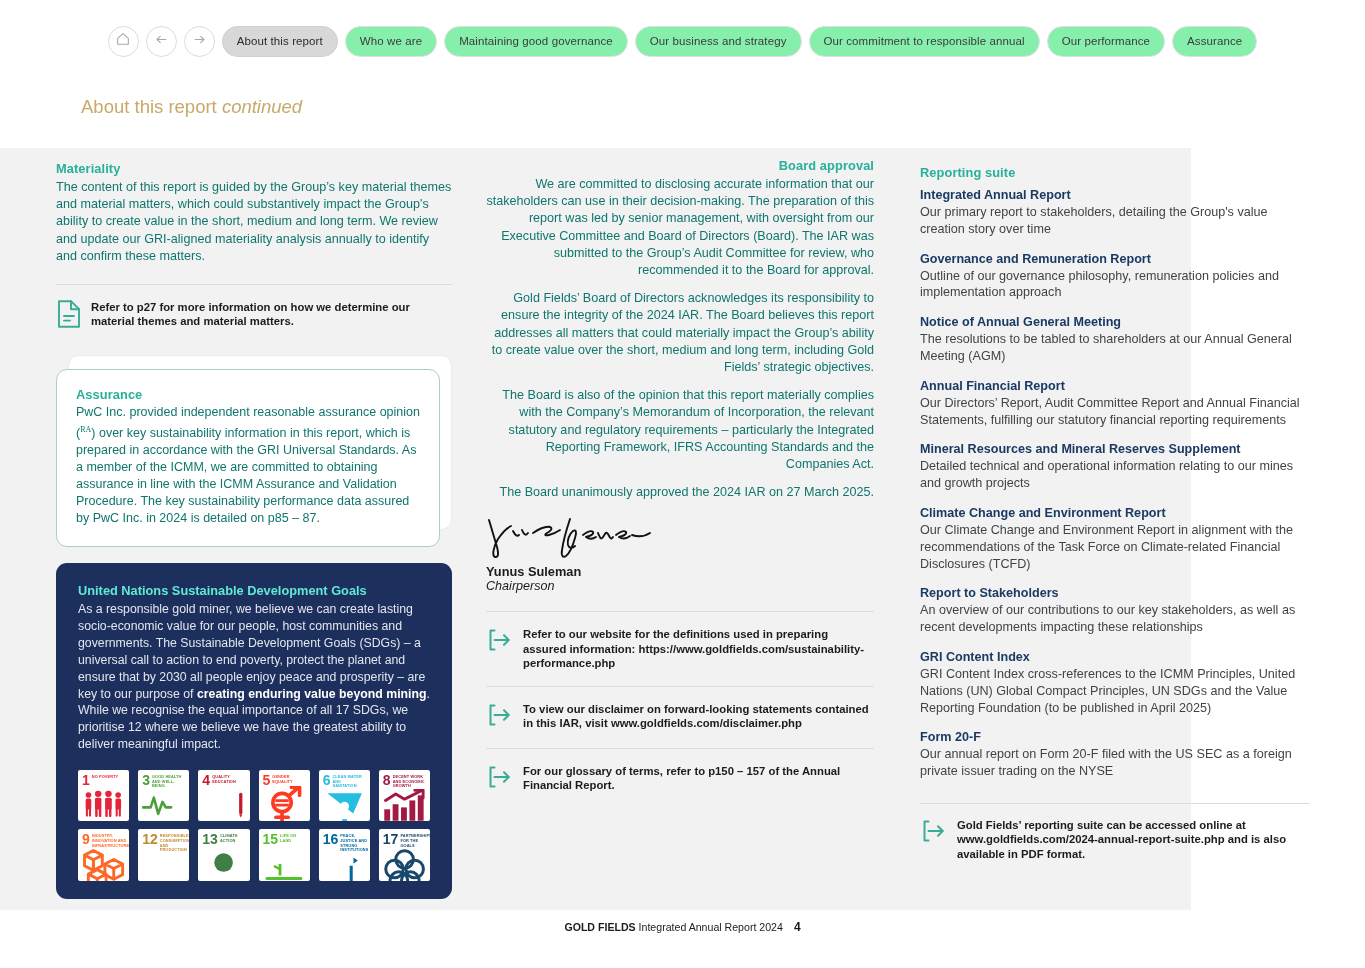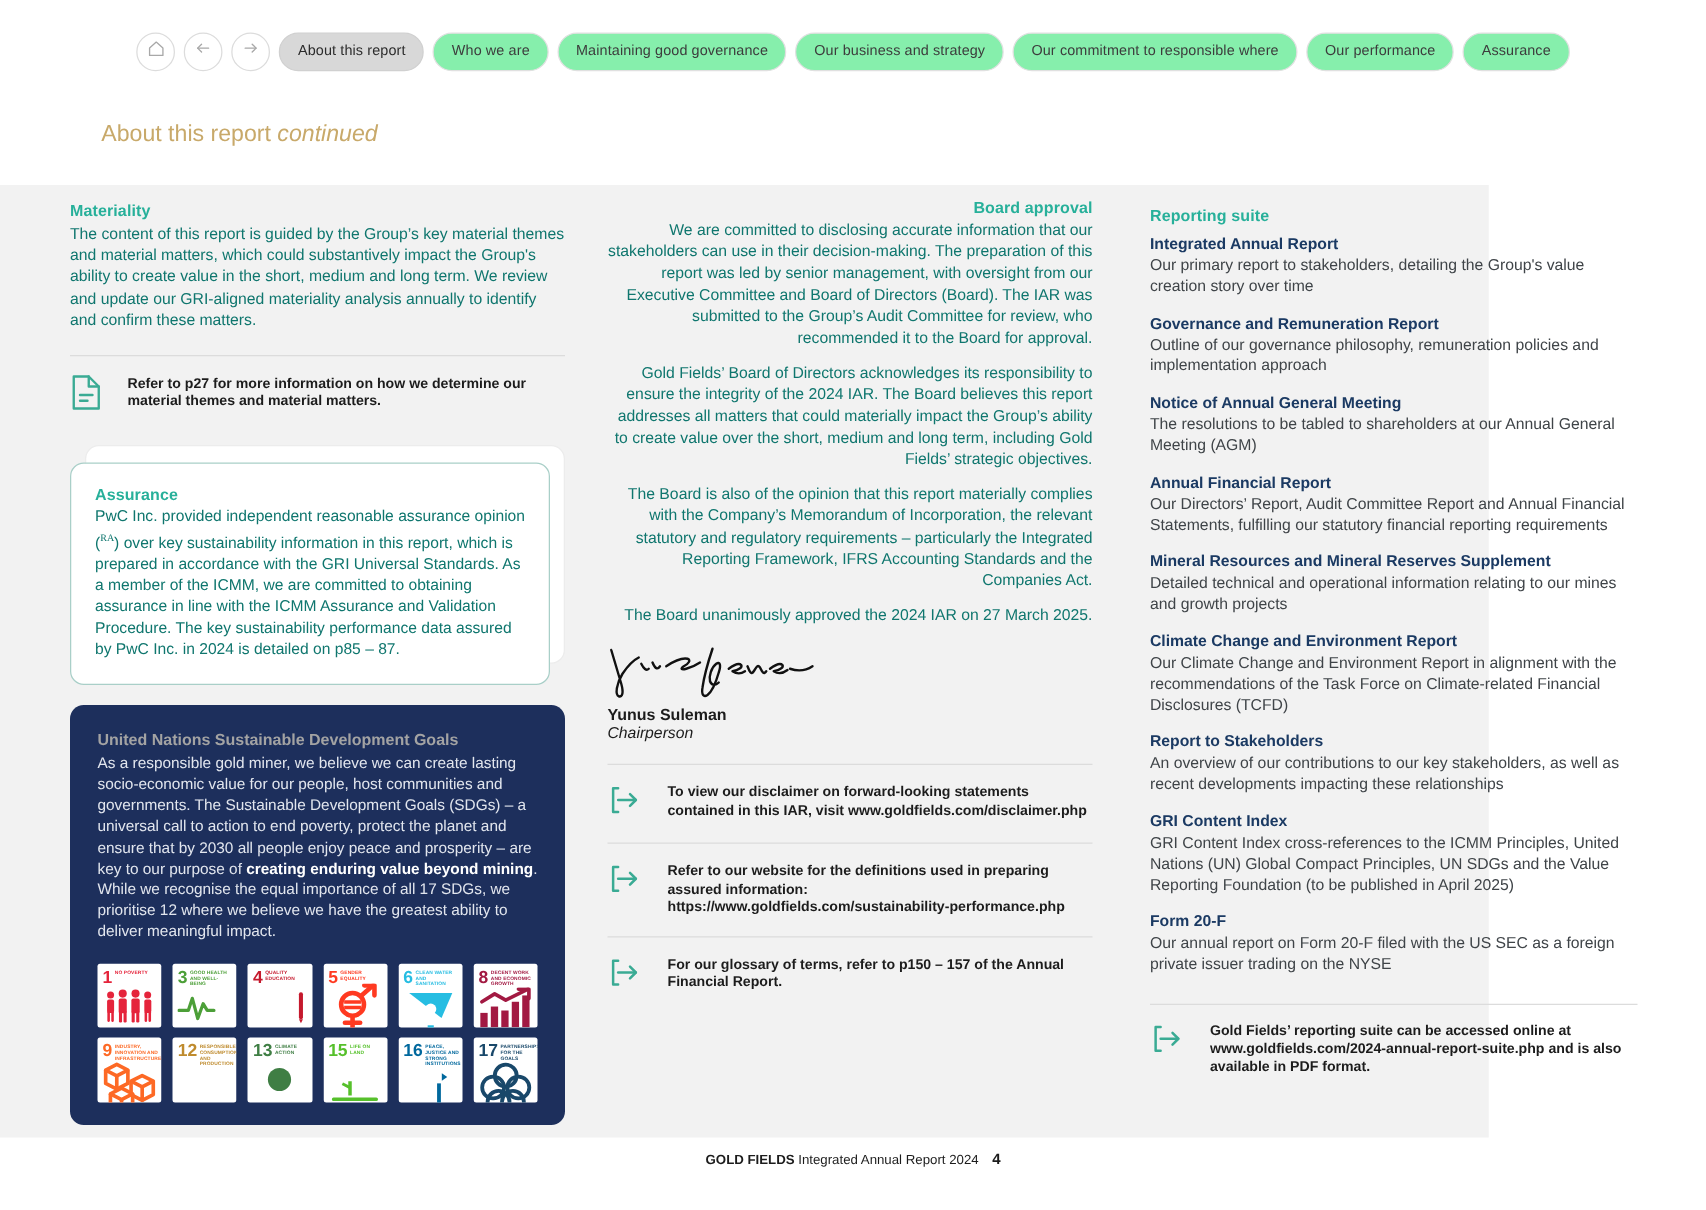--- a/index.html
+++ b/index.html
@@ -58,21 +58,21 @@
     margin-bottom: 3px; letter-spacing: .1px;
   }
   .body-txt {
     font-size: 12.6px; line-height: 17.2px; color: #0f766e;
   }
   .body-txt p + p { margin-top: 11px; }
 
   
   .rule { height: 1px; background: #dcdcdc; width: 100%; }
   .callout {
-    display: flex; align-items: flex-start; gap: 20px;
+    display: flex; align-items: flex-start; gap: 9px;
   }
   .callout-txt {
     font-size: 11.3px; line-height: 14.4px; font-weight: 700; color: #1c1c1c;
     padding-top: 1px;
   }
   .ico { flex: 0 0 auto; }
 
   
   .assur-wrap { position: relative; height: 192px; }
   .assur-back {
@@ -88,21 +88,21 @@
   .assur-front .sec-head { margin-bottom: 2px; }
   .assur-front .body-txt { font-size: 12.5px; line-height: 17px; }
   sup { font-size: 8px; vertical-align: super; font-family: Liberation Serif, serif; }
 
   
   .sdg-panel {
     background: #1d2f5c; border-radius: 11px;
     padding: 20px 22px 18px 22px;
   }
   .sdg-title {
-    color: #a3a3a3; font-size: 12.8px; font-weight: 700; margin-bottom: 3px;
+    color: #5eead4; font-size: 12.8px; font-weight: 700; margin-bottom: 3px;
   }
   .sdg-body {
     color: #e2e6ee; font-size: 12.3px; line-height: 16.9px;
   }
   .sdg-body b { color: #ffffff; font-weight: 700; }
   .sdg-grid {
     margin-top: 17px;
     display: grid; grid-template-columns: repeat(6, 1fr);
     gap: 8px 9px;
   }
@@ -166,21 +166,21 @@
           <path d="M5 12h14"></path>
             <path d="M14 7l5 5-5 5"></path>
         </svg>
       </span>
     </div>
 
     <div class="nav-pill active">About this report</div>
     <div class="nav-pill">Who we are</div>
     <div class="nav-pill">Maintaining good governance</div>
     <div class="nav-pill">Our business and strategy</div>
-    <div class="nav-pill">Our commitment to responsible where</div>
+    <div class="nav-pill">Our commitment to responsible annual</div>
     <div class="nav-pill">Our performance</div>
     <div class="nav-pill">Assurance</div>
   </div>
 </div>
 
 <div class="page-title">
   <span>About this report </span><i>continued</i>
 </div>
 
 <div class="canvas">
@@ -450,32 +450,32 @@
 
     <div class="rule" style="margin:18px 0 0 0;"></div>
     <div id="mid-callouts">
         <div>
           <div class="callout" style="padding:14px 0 15px 0;">
             <span class="ico"><svg width="28" height="28" viewBox="0 0 28 28" fill="none" stroke="#3aab94" stroke-width="2" stroke-linecap="round" stroke-linejoin="round">
                 <path d="M8.5 4.5h-4v19h4"></path>
                 <path d="M8.5 14h14"></path>
                 <path d="M18 9.3l4.7 4.7-4.7 4.7"></path>
               </svg></span>
-            <div class="callout-txt">To view our disclaimer on forward-looking statements contained in this IAR, visit www.goldfields.com/disclaimer.php</div>
+            <div class="callout-txt">Refer to our website for the definitions used in preparing assured information: https://www.goldfields.com/sustainability-performance.php</div>
           </div>
           <div class="rule"></div>
         </div>
         <div>
           <div class="callout" style="padding:14px 0 15px 0;">
             <span class="ico"><svg width="28" height="28" viewBox="0 0 28 28" fill="none" stroke="#3aab94" stroke-width="2" stroke-linecap="round" stroke-linejoin="round">
                 <path d="M8.5 4.5h-4v19h4"></path>
                 <path d="M8.5 14h14"></path>
                 <path d="M18 9.3l4.7 4.7-4.7 4.7"></path>
               </svg></span>
-            <div class="callout-txt">Refer to our website for the definitions used in preparing assured information: https://www.goldfields.com/sustainability-performance.php</div>
+            <div class="callout-txt">To view our disclaimer on forward-looking statements contained in this IAR, visit www.goldfields.com/disclaimer.php</div>
           </div>
           <div class="rule"></div>
         </div>
         <div>
           <div class="callout" style="padding:14px 0 15px 0;">
             <span class="ico"><svg width="28" height="28" viewBox="0 0 28 28" fill="none" stroke="#3aab94" stroke-width="2" stroke-linecap="round" stroke-linejoin="round">
                 <path d="M8.5 4.5h-4v19h4"></path>
                 <path d="M8.5 14h14"></path>
                 <path d="M18 9.3l4.7 4.7-4.7 4.7"></path>
               </svg></span>

